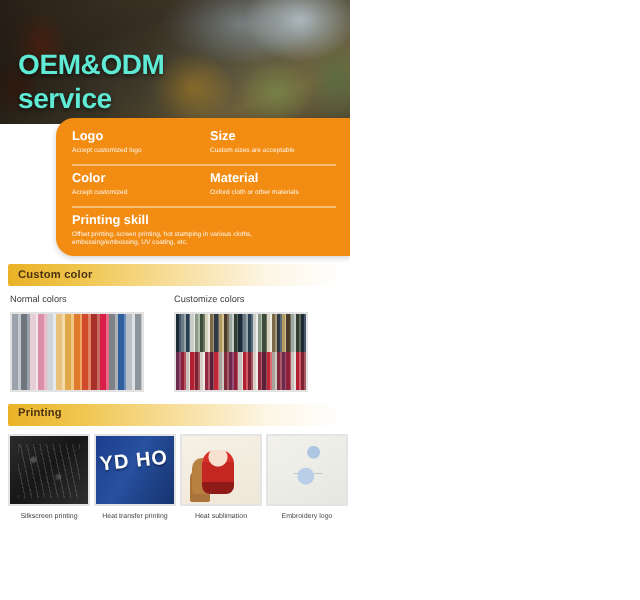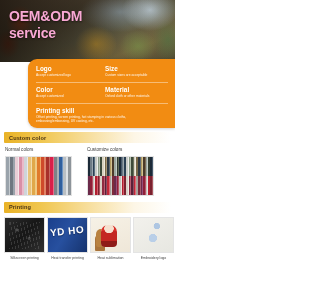--- a/index.html
+++ b/index.html
@@ -30,22 +30,22 @@
       radial-gradient(ellipse 20px 24px at 20px 22px, rgba(172,64,30,.9), transparent 70%),
       radial-gradient(ellipse 16px 20px at 8px 44px, rgba(120,46,24,.9), transparent 72%),
       linear-gradient(160deg,#6b5a46 0%, #4e4534 30%, #5d5a44 55%, #766840 78%, #4a4430 100%);
   }
   .hero-shade {
     position:absolute; inset:0;
     background:linear-gradient(100deg, rgba(20,14,8,.78) 0%, rgba(20,14,8,.42) 42%, rgba(20,14,8,.05) 72%, rgba(20,14,8,0) 100%);
   }
   .hero-title {
     position:absolute;
-    left:9px; top:8px;
-    color:#f9a8d4;
+    left:9px; top:24px;
+    color:#5eead4;
     font-size:14px;
     font-weight:bold;
     line-height:1.18;
     letter-spacing:-.2px;
     text-shadow:0 1px 2px rgba(0,0,0,.55);
     width:110px;
   }
 
   
   .feature-panel {

